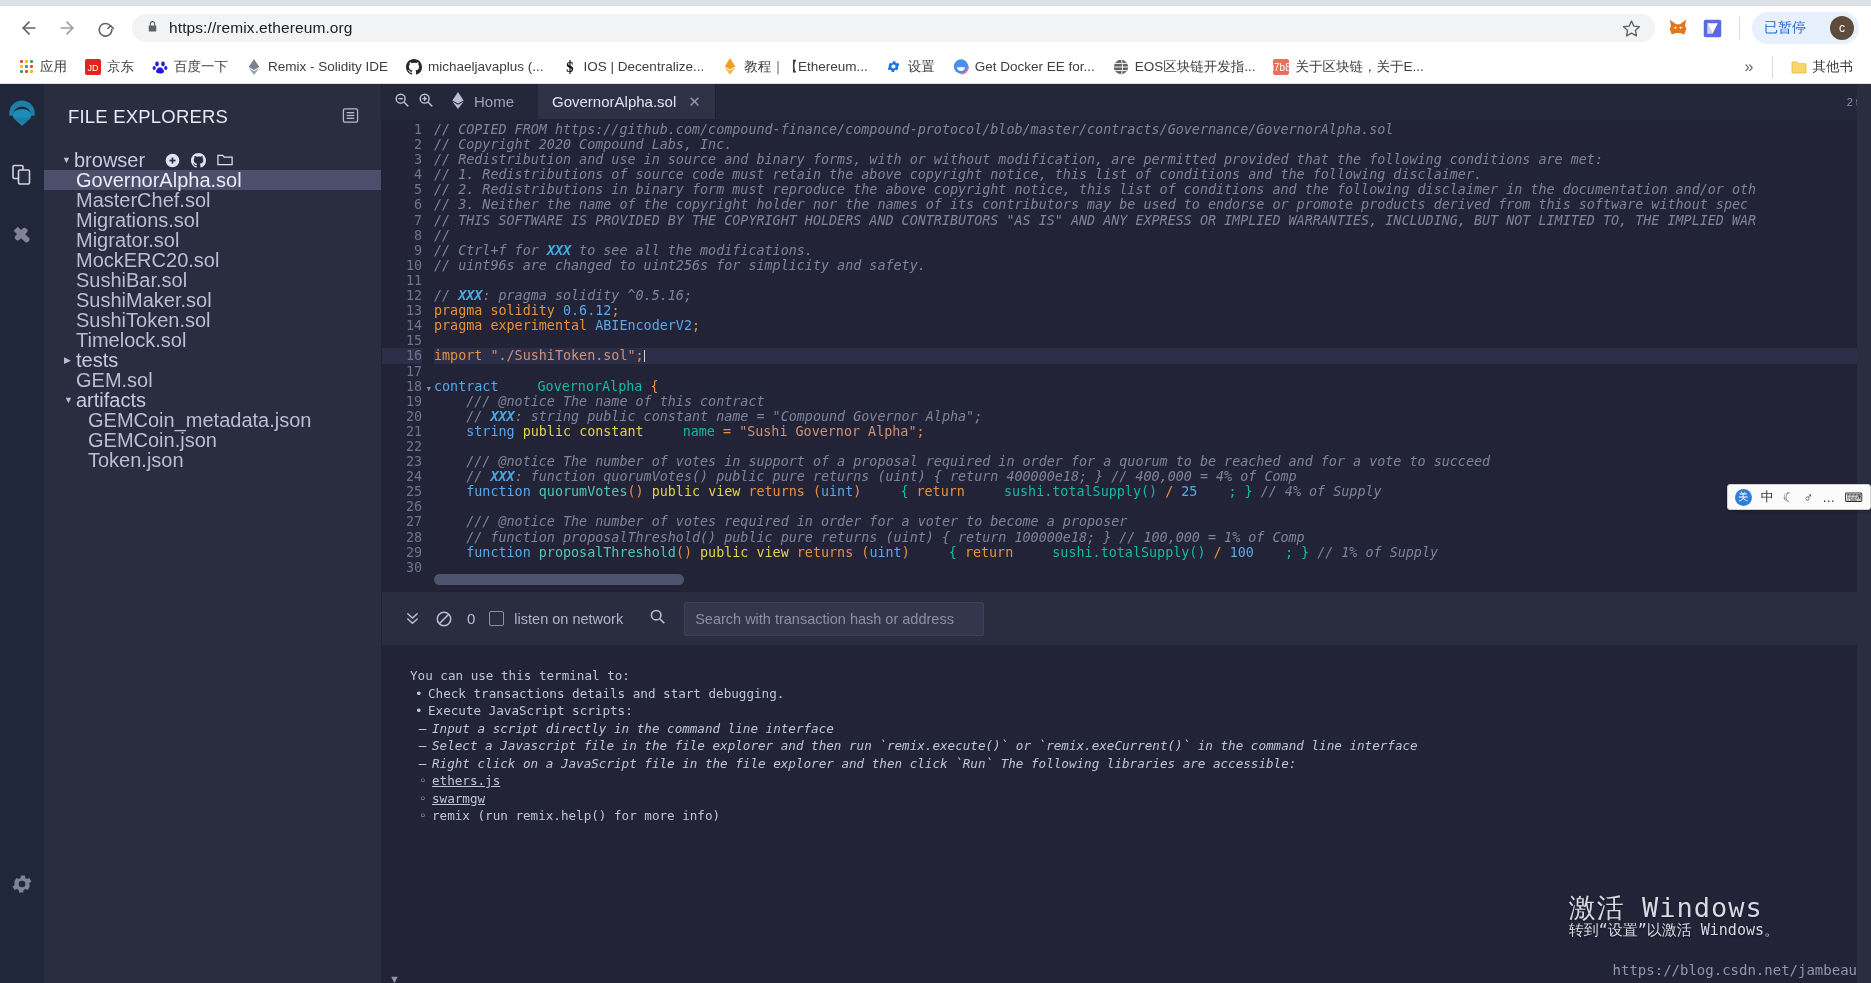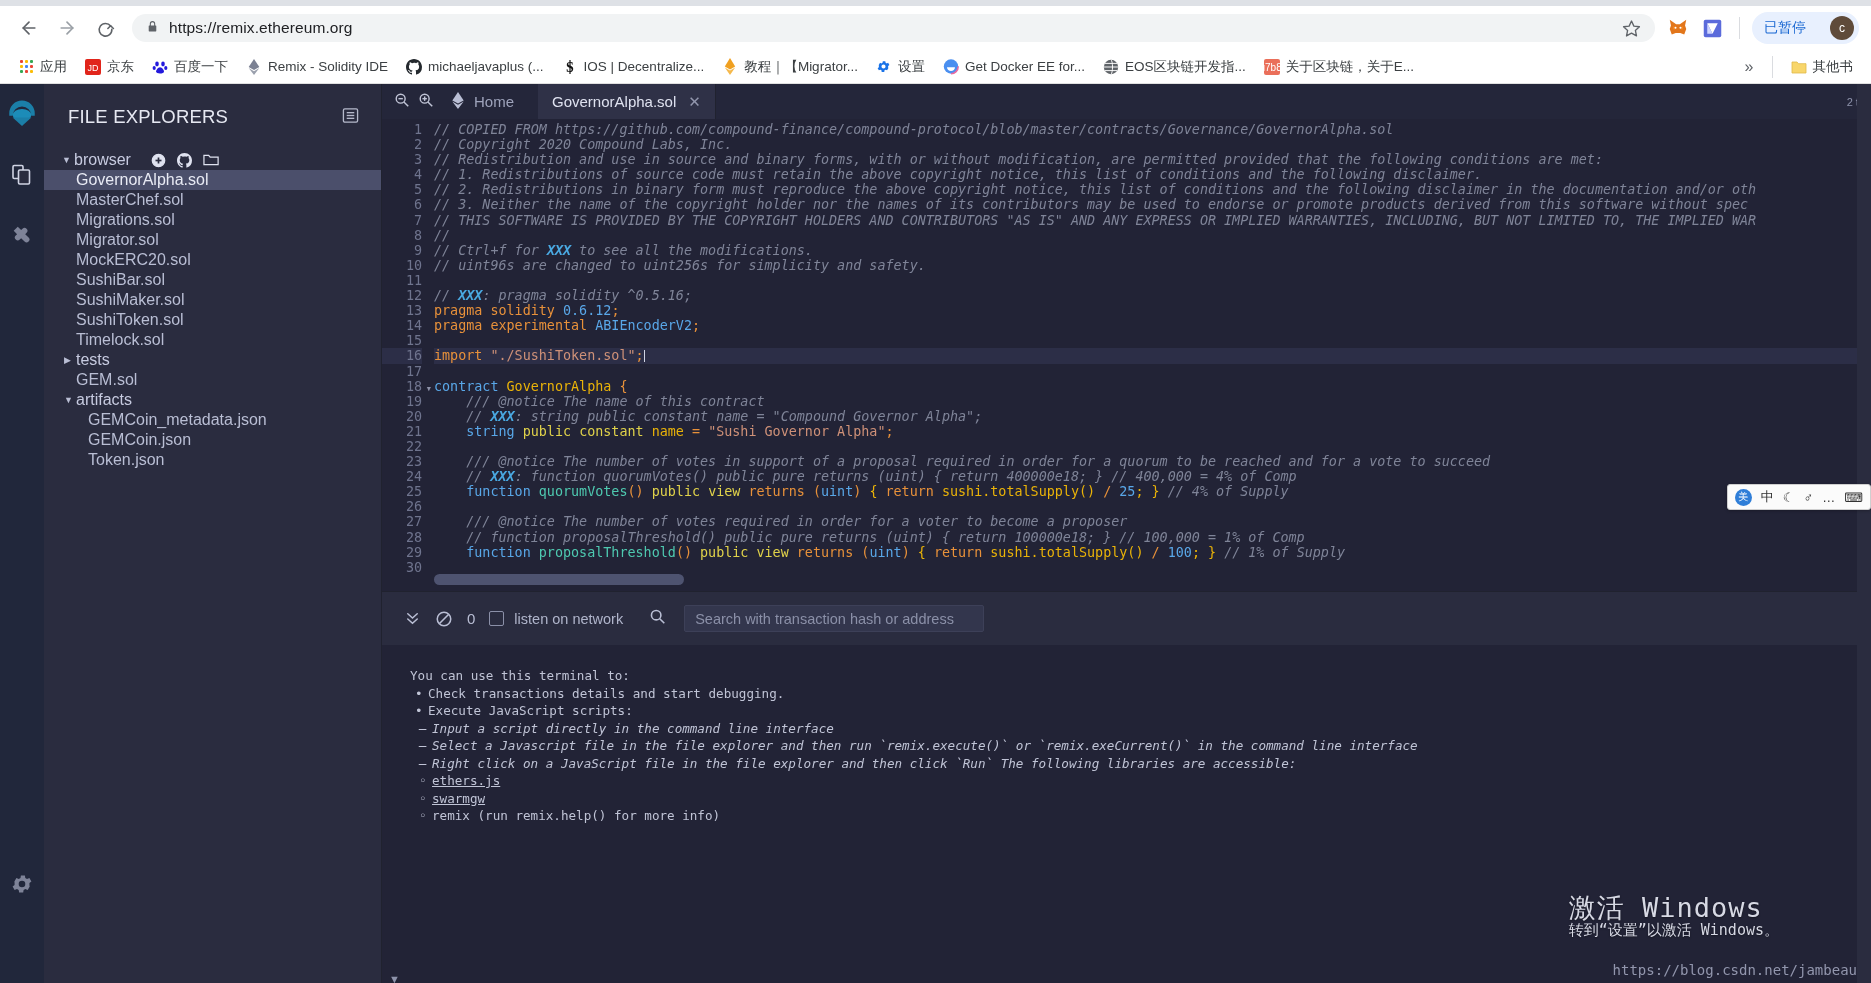--- a/index.html
+++ b/index.html
@@ -137,21 +137,21 @@
     position: relative;
     border-right: 1px solid #20222f;
   }
   .fp-header {
     display:flex; align-items:center; justify-content:space-between;
     padding: 22px 22px 0 24px;
   }
   .fp-title { font-size: 18.5px; letter-spacing: .2px; color:#e6e8f2; font-weight:400; }
   .fp-minimize { color:#b5b9cb; }
 
-  .fp-tree { margin-top: 22px; font-size: 16px; }
+  .fp-tree { margin-top: 22px; font-size: 20px; }
   .tree-row {
     display: flex; align-items: center;
     height: 20px;
     padding-left: 18px;
     color: #b9bed4;
     white-space: nowrap;
   }
   .tree-row.folder { color:#c7cbe0; }
   .tree-row.selected { background: #4b4f6b; color:#e8eaf4; }
   .caret { width: 12px; display:inline-block; font-size: 9px; color:#b9bed4; flex:none; }
@@ -213,21 +213,21 @@
 
   
   .cm { color:#7f8498; font-style: italic; }
   .cm-xxx { color:#4aa9e2; font-style: italic; font-weight:bold; }
   .kw { color:#e8913a; }
   .kw2 { color:#59a7e8; }
   .num { color:#59a7e8; }
   .str { color:#cf9178; }
   .fn { color:#4ec9b0; }
   .pub { color:#e0d24a; }
-  .pl { color:#eab308; }
+  .pl { color:#14b8a6;margin-left:31px; }
   .cursor-bar { display:inline-block; width:1px; height:12px; background:#d0d4e4; vertical-align:-2px; }
 
   .hscroll {
     position:absolute; left:52px; bottom: 6px;
     width: 250px; height: 11px; border-radius: 6px;
     background: #4e5370;
   }
 
   
   .termbar {
@@ -238,21 +238,21 @@
     gap: 14px;
     flex: none;
     border-top: 1px solid #20222f;
   }
   .termbar .tb-icon { color:#b9bed4; display:flex; align-items:center; }
   .tx-count { color:#b9bed4; font-size:15px; }
   .lsn { display:flex; align-items:center; gap:10px; color:#b0b5cb; font-size:14.5px; }
   .chk { width:15px; height:15px; border:1px solid #8b90a8; border-radius:2px; background:transparent; }
   .search-ico { color:#b9bed4; margin-left: 12px; }
   .term-search {
-    width: 300px; height: 27px;
+    width: 300px; height: 34px;
     background: #33364d;
     border: 1px solid #3d4058;
     border-radius: 2px;
     color:#8b90a8; font-size:14.5px;
     display:flex; align-items:center;
     padding: 0 10px;
     margin-left: 4px;
   }
 
   .termbody {
@@ -454,21 +454,21 @@
       <span class="bm-label">IOS | Decentralize...</span>
     </div>
 
     <div class="bm">
       <span class="bm-ico">
         <svg width="12" height="17" viewBox="0 0 12 18">
             <path d="M6 0L11.5 9L6 12.2L0.5 9z" fill="#f0a020"></path>
             <path d="M6 13.3L11.5 10L6 18L0.5 10z" fill="#f5b94d"></path>
           </svg>
       </span>
-      <span class="bm-label">教程｜【Migrator...</span>
+      <span class="bm-label">教程｜【Ethereum...</span>
     </div>
 
     <div class="bm">
       <span class="bm-ico">
         <svg width="15" height="15" viewBox="0 0 24 24" fill="#1a73e8">
             <path d="M19.4 13a7.6 7.6 0 0 0 0-2l2-1.6-2-3.4-2.4 1a7.5 7.5 0 0 0-1.7-1l-.4-2.6H10.9l-.4 2.6a7.5 7.5 0 0 0-1.7 1l-2.4-1-2 3.4L4.6 11a7.6 7.6 0 0 0 0 2l-2 1.6 2 3.4 2.4-1c.5.4 1.1.8 1.7 1l.4 2.6h4.1l.4-2.6c.6-.2 1.2-.6 1.7-1l2.4 1 2-3.4L19.4 13zM12 15.3A3.3 3.3 0 1 1 12 8.7a3.3 3.3 0 0 1 0 6.6z"></path>
           </svg>
       </span>
       <span class="bm-label">设置</span>
     </div>

